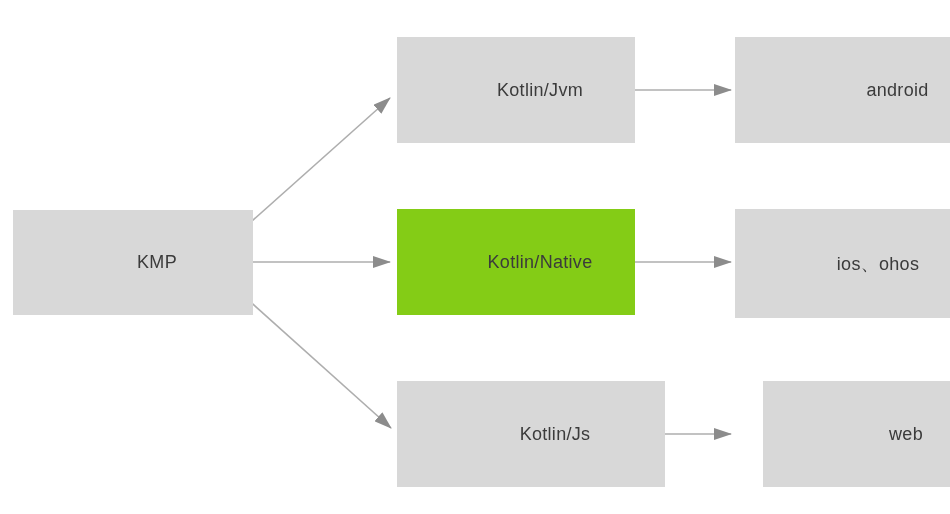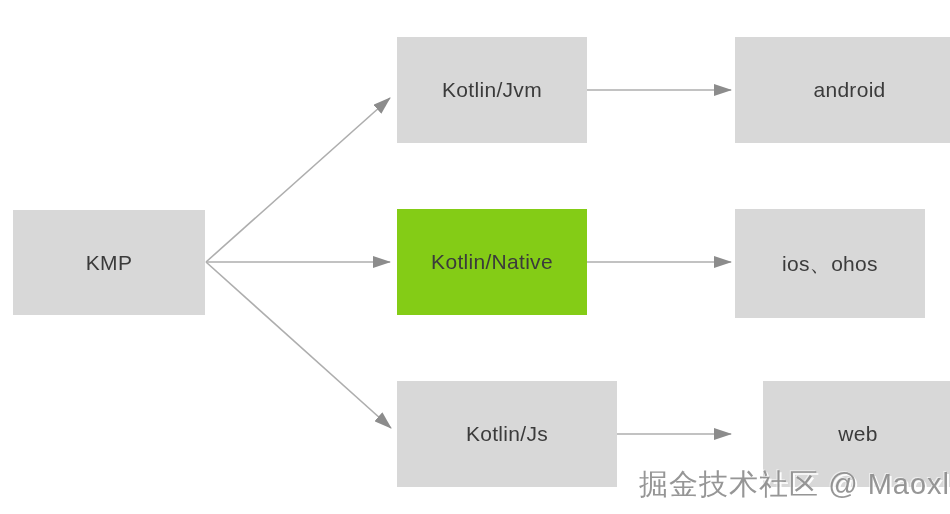--- a/index.html
+++ b/index.html
@@ -15,23 +15,24 @@
     position: absolute;
     left: 0; top: 0;
     width: 950px; height: 514px;
     pointer-events: none;
   }
   .node {
     position: absolute;
     display: flex;
     align-items: center;
     justify-content: center;
-    font-size: 21px;
+    font-size: 18px;
     letter-spacing: 0.3px;
     user-select: none;
+    padding-left: 48px;
   }
   .watermark {
     position: absolute;
     right: 0px;
     bottom: 9px;
     font-size: 29px;
     white-space: nowrap;
     color: rgba(136,136,136,0.88);
     text-shadow: 2px 2px 0 rgba(255,255,255,0.95),
                  -1px -1px 0 rgba(255,255,255,0.55);
@@ -61,14 +62,13 @@
   <div id="node-layer">
       <div class="node" style="left: 13px; top: 210px; width: 192px; height: 105px; background: rgb(216, 216, 216); color: rgb(59, 59, 59);">KMP</div>
       <div class="node" style="left: 397px; top: 37px; width: 190px; height: 106px; background: rgb(216, 216, 216); color: rgb(59, 59, 59);">Kotlin/Jvm</div>
       <div class="node" style="left: 397px; top: 209px; width: 190px; height: 106px; background: #84cc16; color: rgb(59, 59, 59);">Kotlin/Native</div>
       <div class="node" style="left: 397px; top: 381px; width: 220px; height: 106px; background: rgb(216, 216, 216); color: rgb(59, 59, 59);">Kotlin/Js</div>
       <div class="node" style="left: 735px; top: 37px; width: 229px; height: 106px; background: rgb(216, 216, 216); color: rgb(59, 59, 59); text-align: right;">android</div>
       <div class="node" style="left: 735px; top: 209px; width: 190px; height: 109px; background: rgb(216, 216, 216); color: rgb(59, 59, 59);">ios、ohos</div>
       <div class="node" style="left: 735px; top: 381px; width: 190px; height: 106px; background: rgb(216, 216, 216); color: rgb(59, 59, 59); margin-left: 28px;">web</div>
     </div>
 
-  <div class="watermark">掘金技术社区 @ Maoxl</div>
 </div>
 
 </body></html>

